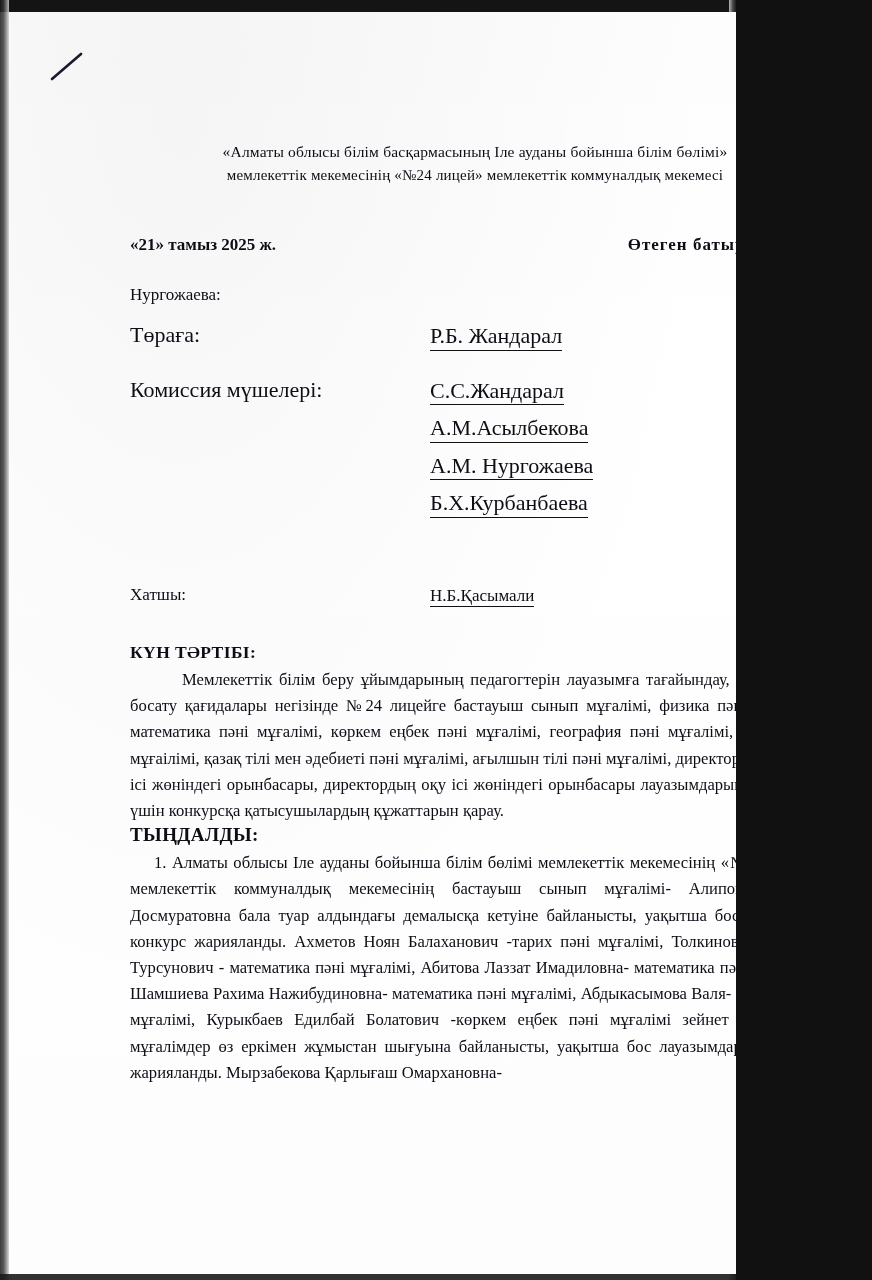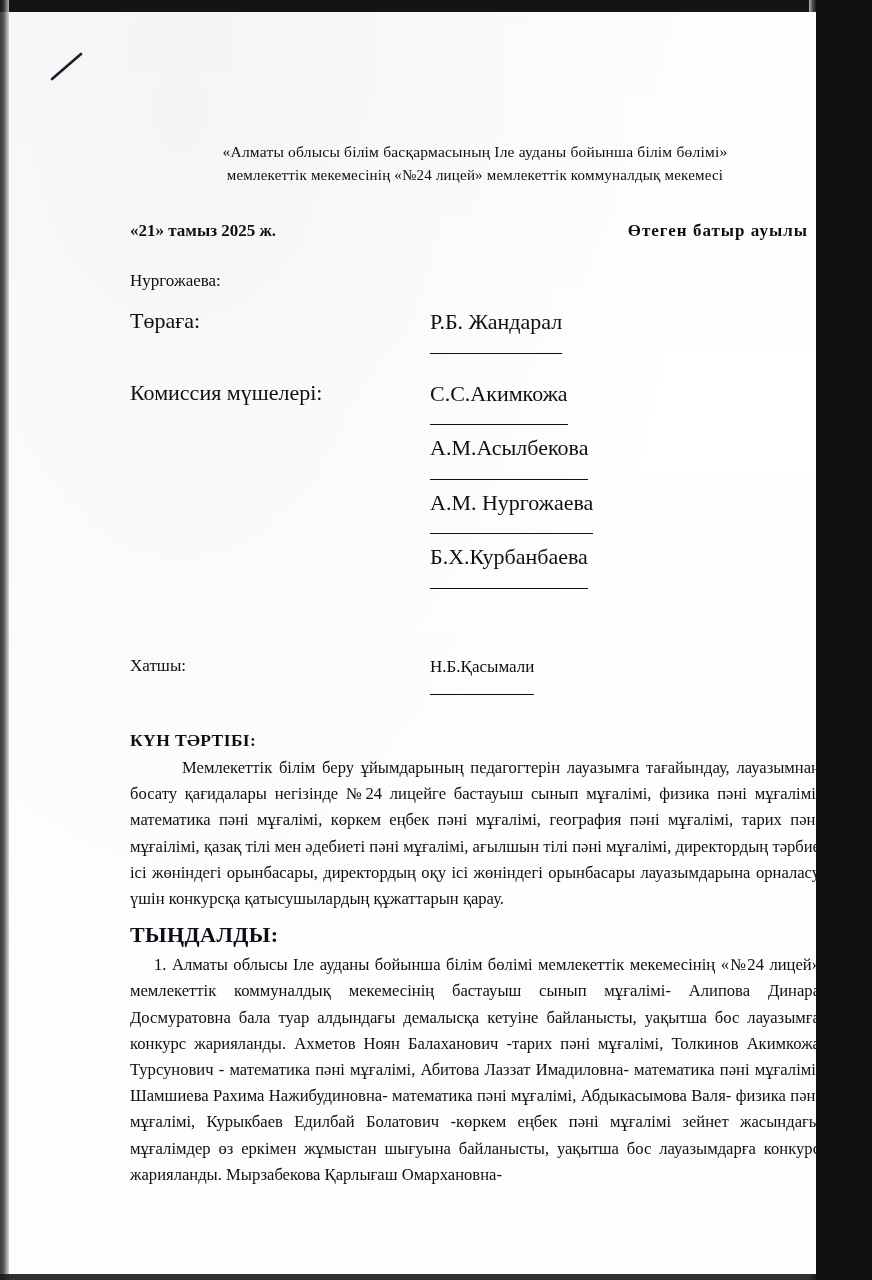--- a/index.html
+++ b/index.html
@@ -2,21 +2,21 @@
 <html lang="kk"><head>
 <meta charset="utf-8">
 <style>
   html, body {
     margin: 0;
     padding: 0;
     background: #111;
   }
   .page {
     position: relative;
-    width: 816px;
+    width: 736px;
     height: 1280px;
     background: #ffffff;
     overflow: hidden;
     font-family: "Liberation Serif", "DejaVu Serif", serif;
     color: #0d0d16;
   }
   
   .scan-top {
     position: absolute;
     top: 0; left: 0;
@@ -100,21 +100,21 @@
     line-height: 1.35;
     margin-top: 32px;
     letter-spacing: .6px;
   }
   .proto-title .row2 { letter-spacing: .8px; }
 
   .meta-row {
     display: flex;
     justify-content: space-between;
     align-items: baseline;
-    margin-top: 34px;
+    margin-top: 48px;
     font-weight: bold;
     font-size: 17px;
   }
   .meta-row .place { letter-spacing: 1px; padding-right: 12px;}
 
   .attendees-label {
     margin-top: 30px;
     font-size: 17px;
   }
 
@@ -126,21 +126,21 @@
   .role-block .role {
     width: 300px;
     flex: 0 0 300px;
   }
   .role-block .names {
     flex: 1 1 auto;
   }
   .name-u {
     display: inline-block;
     border-bottom: 1.5px solid #111;
-    padding-bottom: 17px;
+    padding-bottom: 0;
     margin-bottom: 9px;
     line-height: 1.25;
   }
 
   .secretary-block {
     display: flex;
     margin-top: 58px;
     font-size: 17px;
   }
   .secretary-block .role {
@@ -158,23 +158,23 @@
     text-align: justify;
     text-justify: inter-word;
     font-size: 16.6px;
     line-height: 1.58;
     margin-top: 4px;
     font-family: Liberation Serif, serif;
   }
   .para.indent::first-line { }
   .para.indent { text-indent: 52px; }
   .listened-head {
-    margin-top: 10px;
-    font-weight: bold;
-    font-size: 22px;
+    margin-top: 0;
+    font-weight: bold;
+    font-size: 19px;
     letter-spacing: .4px;
   }
   .para.item { text-indent: 24px; }
 </style>
 </head>
 <body>
 
 <div class="page">
 
   <div class="scan-top"></div>
@@ -207,21 +207,21 @@
     <div class="role-block">
       <div class="role">Төраға:</div>
       <div class="names">
         <span class="name-u">Р.Б. Жандарал</span>
       </div>
     </div>
 
     <div class="role-block">
       <div class="role">Комиссия мүшелері:</div>
       <div class="names">
-        <div><span class="name-u">С.С.Акимкожа</span></div>
+        <div><span class="name-u">С.С.Жандарал</span></div>
         <div><span class="name-u">А.М.Асылбекова</span></div>
         <div><span class="name-u">А.М. Нургожаева</span></div>
         <div><span class="name-u">Б.Х.Курбанбаева</span></div>
       </div>
     </div>
 
     <div class="secretary-block">
       <div class="role">Хатшы:</div>
       <div class="names">
         <span class="name-u">Н.Б.Қасымали</span>

